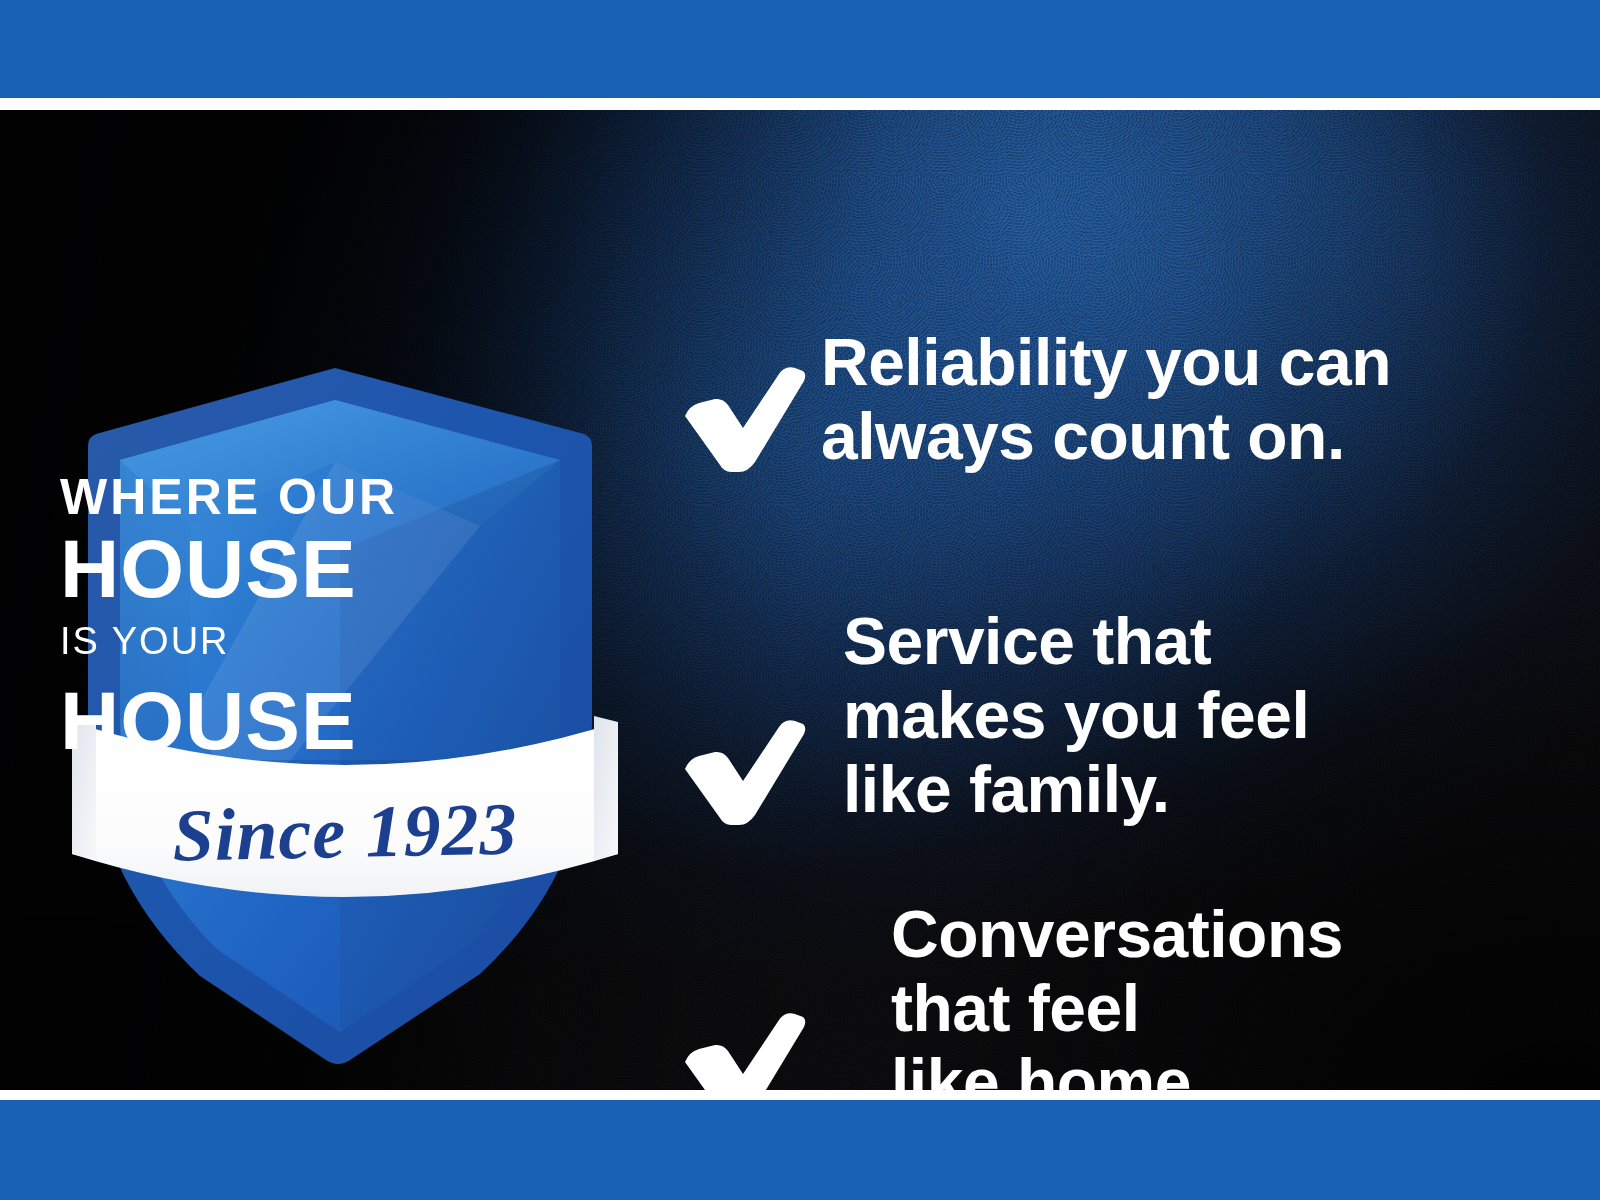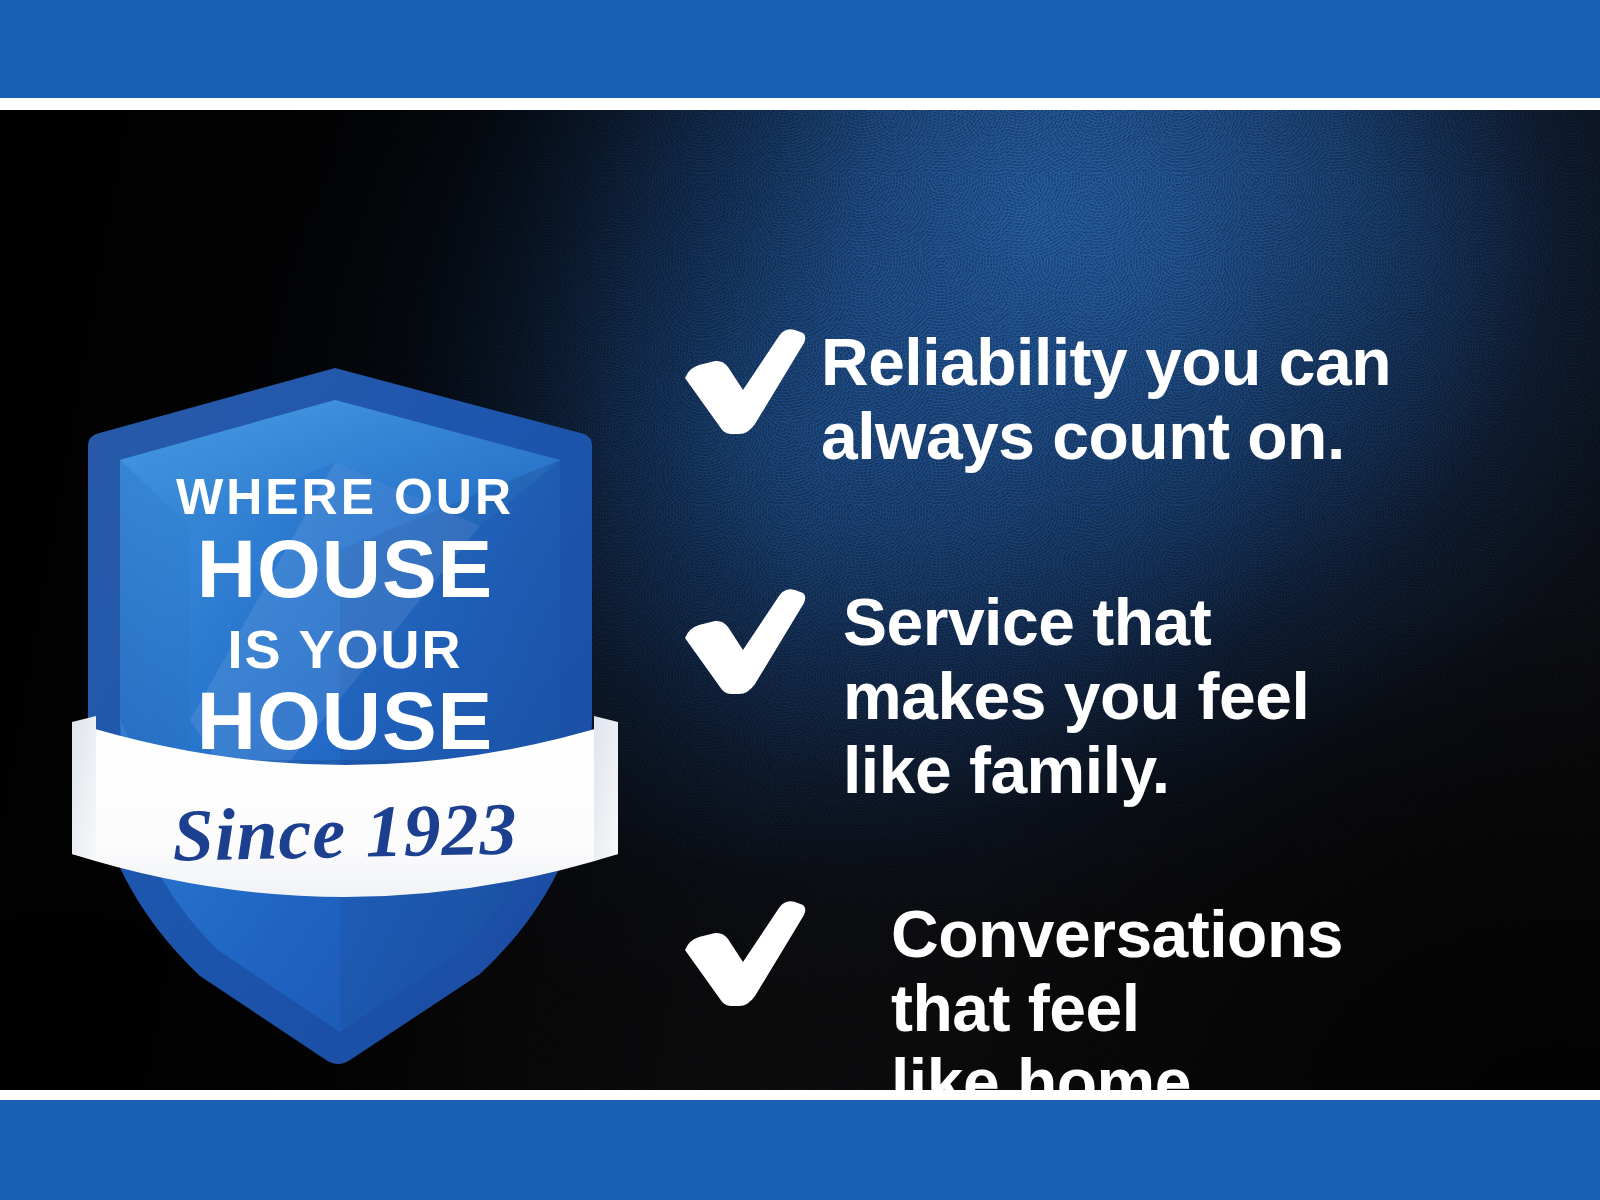--- a/index.html
+++ b/index.html
@@ -112,21 +112,21 @@
     width: 570px;
     height: 830px;
   }
   .shield-svg { position: absolute; left: 0; top: 0; }
 
   .badge-text {
     position: absolute;
     left: 0;
     top: 0;
     width: 570px;
-    text-align: center;
+    text-align: left;
     color: #ffffff;
     font-family: "Liberation Sans", sans-serif;
     font-weight: 700;
     text-transform: uppercase;
     pointer-events: none;
     letter-spacing: 0.5px;
   }
   .l-where {
     top: 222px;
     font-size: 50px;
@@ -136,24 +136,24 @@
   }
   .l-house1 {
     top: 278px;
     font-size: 82px;
     letter-spacing: 1px;
     line-height: 1;
     font-weight: 700;
   }
   .l-isyour {
     top: 372px;
-    font-size: 54px;
+    font-size: 38px;
     letter-spacing: 2px;
     line-height: 1;
-    font-weight: 700;
+    font-weight: 400;
   }
   .l-house2 {
     top: 430px;
     font-size: 82px;
     letter-spacing: 1px;
     line-height: 1;
     font-weight: 700;
   }
 
   .ribbon-text {
@@ -176,24 +176,24 @@
   #bullets {
     position: absolute;
     left: 675px;
     top: 110px;
     width: 870px;
     height: 980px;
   }
   .bullet {
     position: absolute;
     display: flex;
-    align-items: flex-start;
+    align-items: flex-end;
   }
   .bullet-1 { left: 0px;  top: 100px; }
-  .bullet-2 { left: 0px;  top: 360px; }
+  .bullet-2 { left: 0px;  top: 379px; }
   .bullet-3 { left: 0px;  top: 672px; gap: 48px; }
 
   .check-icon {
     flex: 0 0 auto;
     width: 132px;
     height: 116px;
     margin-right: 14px;
   }
   .bullet-2 .check-icon, .bullet-3 .check-icon { margin-right: 36px; }
 

